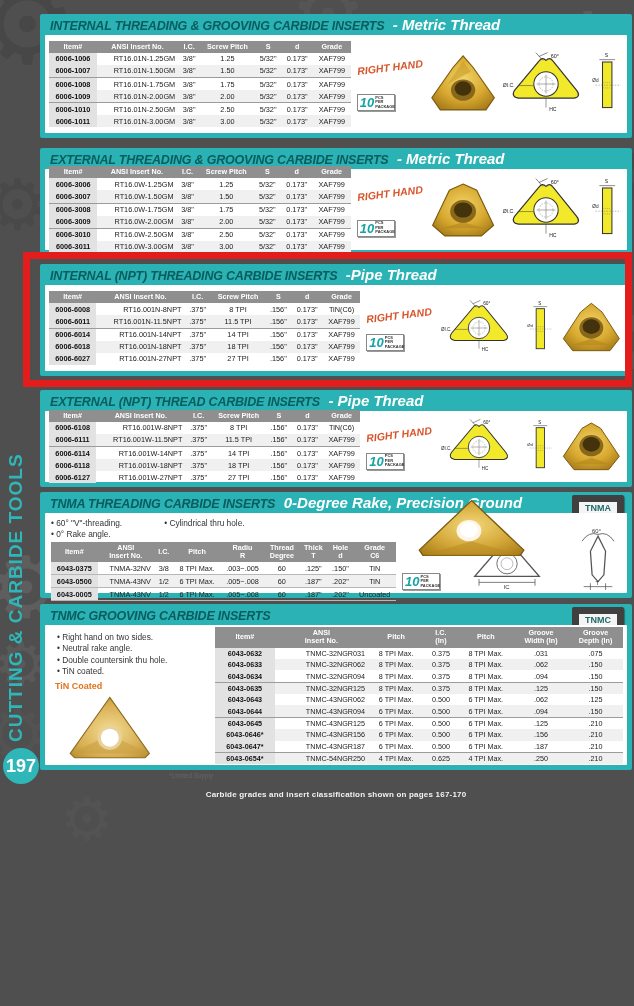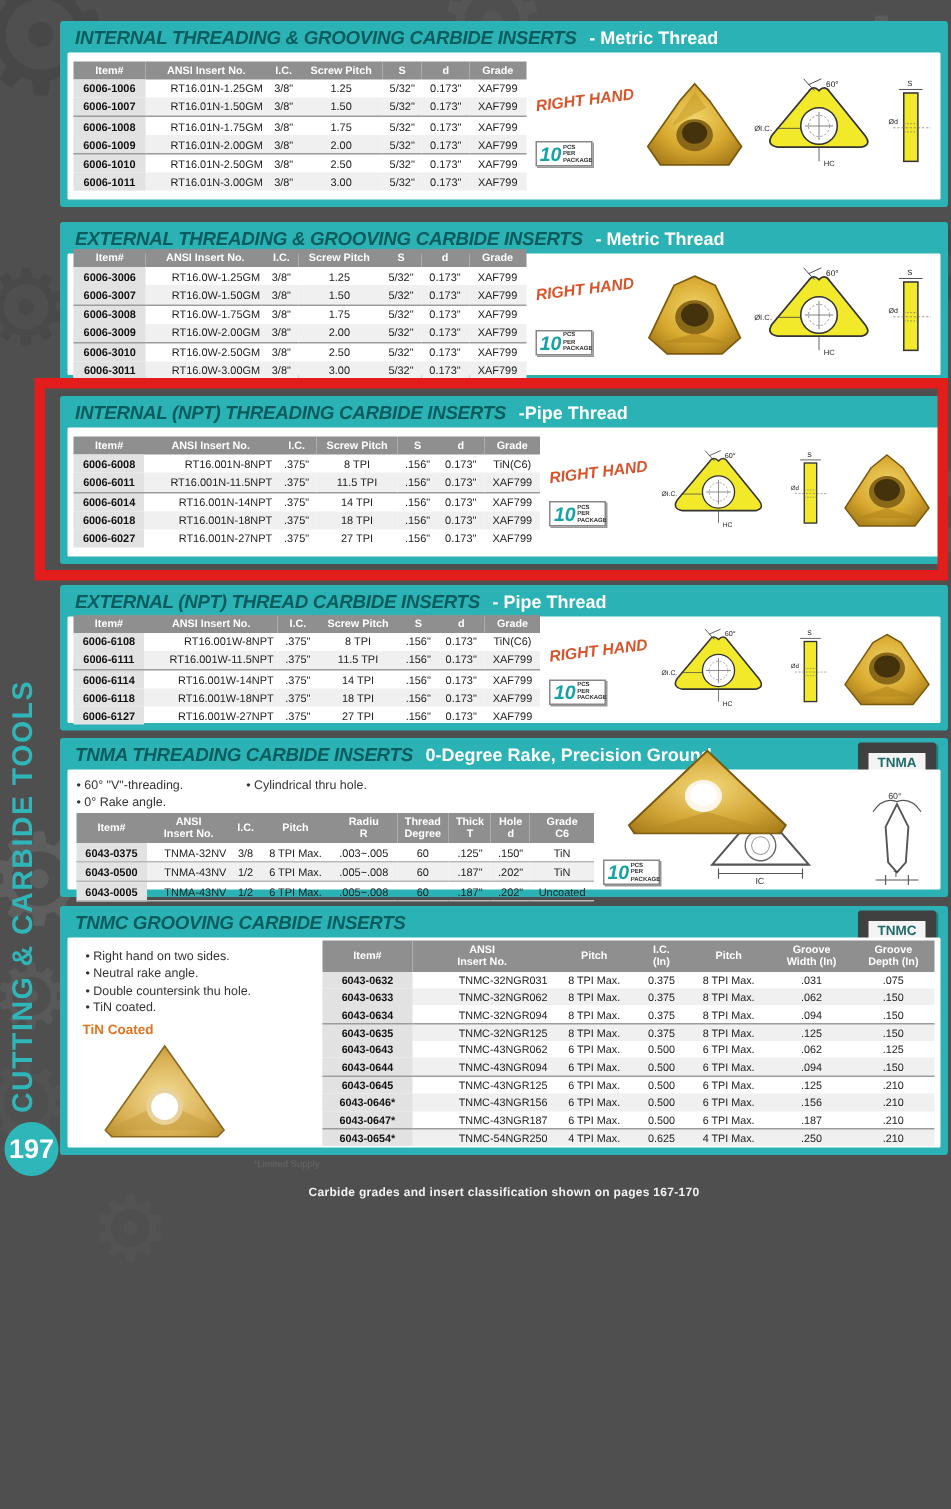--- a/index.html
+++ b/index.html
@@ -18,21 +18,21 @@
   
   .panel{position:absolute;left:40px;width:592px;background:#2bb2b4;border-radius:2px;}
   #p1{top:14px;height:124px}
   #p2{top:148px;height:107px}
   #p3{top:264px;height:112px}
   #p4{top:390px;height:97px}
   #p5{top:492px;height:106px}
   #p6{top:604px;height:166px}
   .panel-head{position:relative;height:21px;line-height:21px;padding:0 10px;white-space:nowrap;}
   .ttl{color:#0a5c5e;font-weight:bold;font-style:italic;font-size:12.5px;letter-spacing:-0.2px;}
-  .sub{color:#fff;font-weight:bold;font-size:12px;margin-left:4px;}
+  .sub{color:#fff;font-weight:bold;font-style:italic;font-size:15px;margin-left:4px;}
   .panel-body{position:absolute;left:5px;right:5px;top:21px;bottom:5px;background:#fff;
     display:flex;align-items:center;border-radius:1px;}
   .type-badge{position:absolute;right:8px;top:3px;background:#f4f4f4;border:7px solid #404040;
     color:#21696b;font-weight:bold;font-style:normal;font-size:9px;padding:0 6px;line-height:13px;
     border-radius:2px;box-shadow:1px 1px 1px rgba(0,0,0,.35);}
 
   
   .tbl{border-collapse:collapse;margin:2px 0 2px 4px;table-layout:auto;}
   .tbl th{background:#8f8f8f;color:#fff;font-weight:bold;font-size:7.2px;
     padding:2px 3px;text-align:center;white-space:pre-line;line-height:1.15;}

